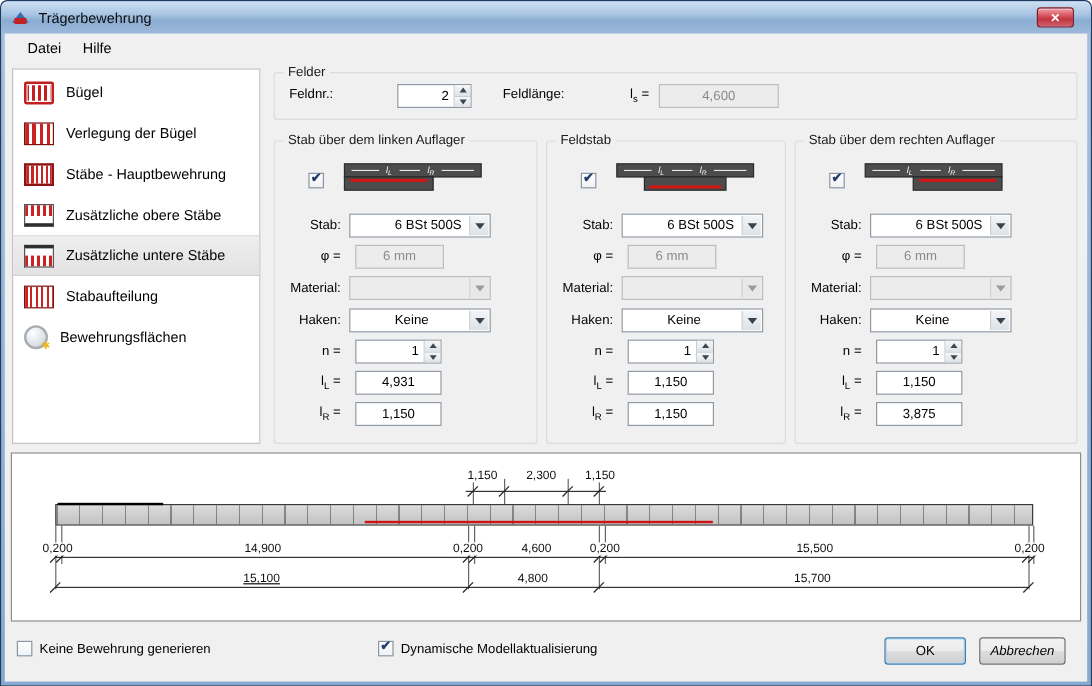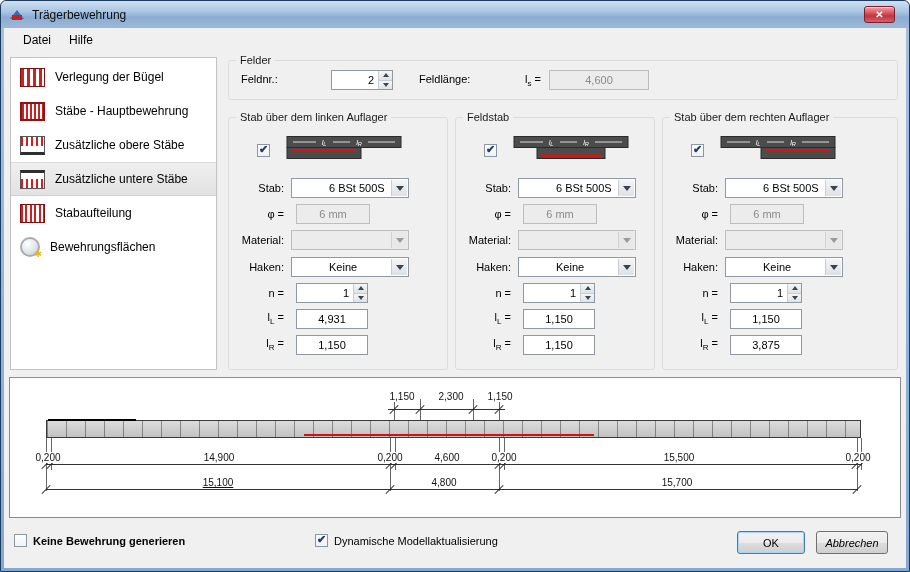--- a/index.html
+++ b/index.html
@@ -107,20 +107,24 @@
 
   <div class="app-body">
 
     <div class="menubar">
       <span class="menu-item">Datei</span>
       <span class="menu-item">Hilfe</span>
     </div>
 
     <div class="sidebar">
       <div class="side-item">
+        <span class="sic sic-buegel"></span>
+        <span>Bügel</span>
+      </div>
+      <div class="side-item">
         <span class="sic sic-verlegung"></span>
         <span>Verlegung der Bügel</span>
       </div>
       <div class="side-item">
         <span class="sic sic-haupt"></span>
         <span>Stäbe - Hauptbewehrung</span>
       </div>
       <div class="side-item">
         <span class="sic sic-obere"></span>
         <span>Zusätzliche obere Stäbe</span>
@@ -409,21 +413,21 @@
       <div class="hline" style="left:36px;top:111px;width:811px;"></div>
       <div class="tick" style="left:30px;top:111px;"></div>
       <div class="tick" style="left:374px;top:111px;"></div>
       <div class="tick" style="left:483px;top:111px;"></div>
       <div class="tick" style="left:841px;top:111px;"></div>
       <span class="dimlbl" style="left:208px;top:99px;text-decoration:underline;">15,100</span>
       <span class="dimlbl" style="left:434px;top:99px;">4,800</span>
       <span class="dimlbl" style="left:667px;top:99px;">15,700</span>
     </div>
 
-    <label class="footcb" style="left:10px;top:506px;font-weight:bold;">
+    <label class="footcb" style="left:10px;top:506px;">
       <span class="checkbox">
           <span class="checkmark"></span>
         </span>
       <span>Keine Bewehrung generieren</span>
     </label>
     <label class="footcb" style="left:311px;top:506px;">
       <span class="checkbox">
           <span class="checkmark">✔</span>
         </span>
       <span>Dynamische Modellaktualisierung</span>

